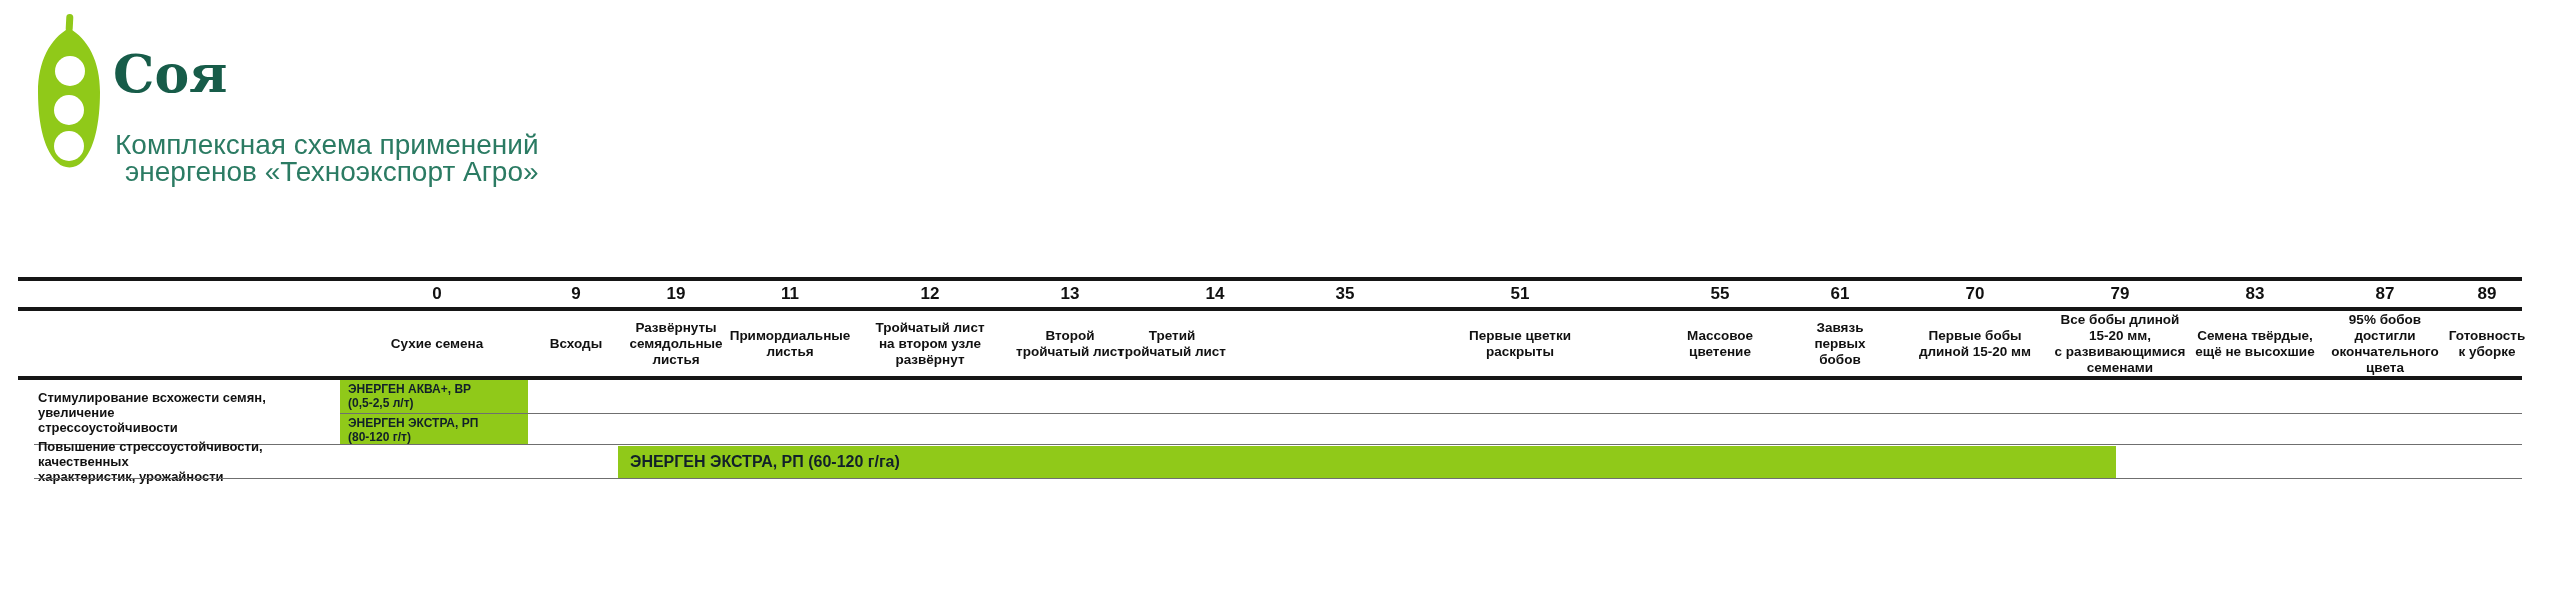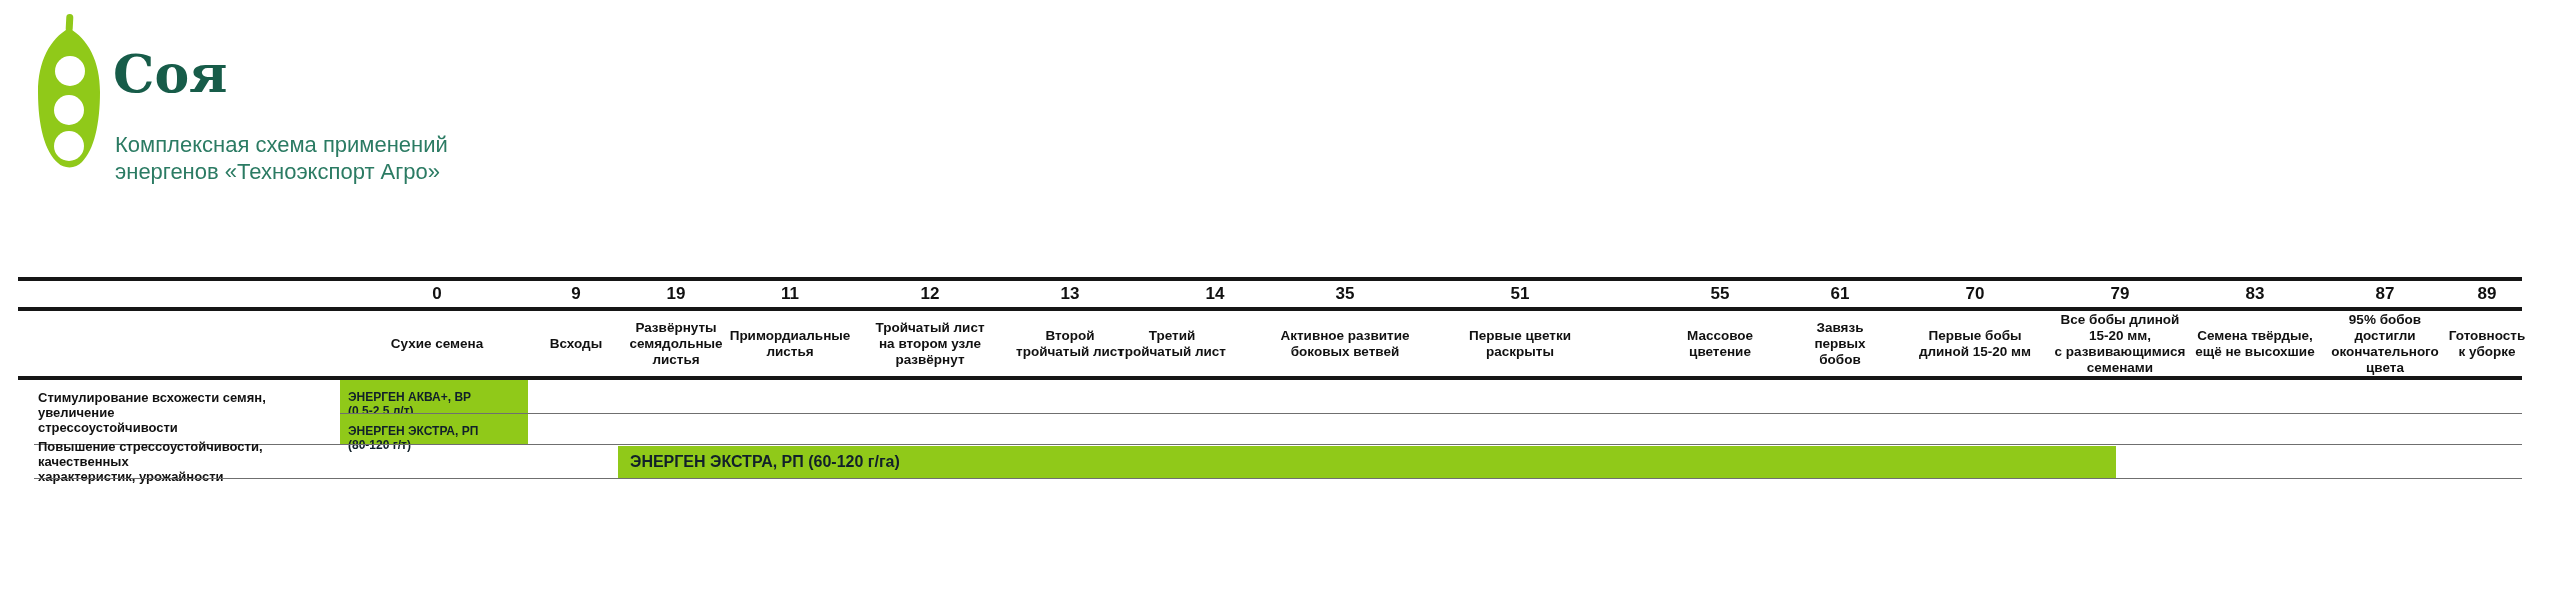--- a/index.html
+++ b/index.html
@@ -19,21 +19,21 @@
   
   .pod{position:absolute;left:30px;top:14px;width:78px;height:156px;}
   .pod-fill{fill:var(--accent-green);}
   .title{
     position:absolute;left:113px;top:46px;
     font-family:"DejaVu Serif",serif;font-weight:700;font-size:52px;line-height:56px;
     color:var(--title-green);
   }
   .subtitle{
     position:absolute;left:115px;top:131px;
-    font-size:22px;line-height:27px;color:var(--subtitle-teal);white-space:pre-line;
+    font-size:28px;line-height:27px;color:var(--subtitle-teal);white-space:pre-line;text-align:right;
   }
   
   .rule{position:absolute;left:18px;width:2504px;height:4px;background:var(--line-dark);}
   .thin{position:absolute;height:1px;background:var(--line-gray);}
   
   .snum{
     position:absolute;top:281px;height:26px;line-height:26px;transform:translateX(-50%);
     font-weight:700;font-size:17px;text-align:center;
   }
   .slabel{
@@ -42,21 +42,21 @@
     font-weight:700;font-size:13.5px;line-height:16px;white-space:pre-line;
   }
   
   .rowlabel{
     position:absolute;left:38px;width:300px;display:flex;align-items:center;
     font-weight:700;font-size:13px;line-height:15px;white-space:pre-line;color:var(--ink);
   }
   .cell{
     position:absolute;left:340px;width:188px;background:var(--accent-green);
     color:var(--bar-text);font-weight:700;font-size:12px;line-height:14px;
-    padding:10px 0 0 8px;white-space:pre-line;box-sizing:border-box;
+    padding:2px 0 0 8px;white-space:pre-line;box-sizing:border-box;
   }
   .foliar{position:absolute;left:618px;top:446px;width:1498px;height:32px;background:var(--accent-green);}
   .foliar span{
     position:absolute;top:0;line-height:32px;font-weight:700;font-size:16px;color:var(--bar-text);
     white-space:nowrap;
   }
 </style>
 </head>
 <body>
 
@@ -101,22 +101,20 @@
 листья</div>
   <div class="slabel" style="left:790px;width:140px">Примордиальные
 листья</div>
   <div class="slabel" style="left:930px;width:140px">Тройчатый лист
 на втором узле
 развёрнут</div>
   <div class="slabel" style="left:1070px;width:140px">Второй
 тройчатый лист</div>
   <div class="slabel" style="left:1172px;width:140px">Третий
 тройчатый лист</div>
-  <div class="slabel" style="left:1345px;width:160px">Активное развитие
-боковых ветвей</div>
   <div class="slabel" style="left:1720px;width:120px">Массовое
 цветение</div>
   <div class="slabel" style="left:1520px;width:150px">Первые цветки
 раскрыты</div>
   <div class="slabel" style="left:1840px;width:100px">Завязь
 первых
 бобов</div>
   <div class="slabel" style="left:1975px;width:130px">Первые бобы
 длиной 15-20 мм</div>
   <div class="slabel" style="left:2120px;width:150px">Все бобы длиной

